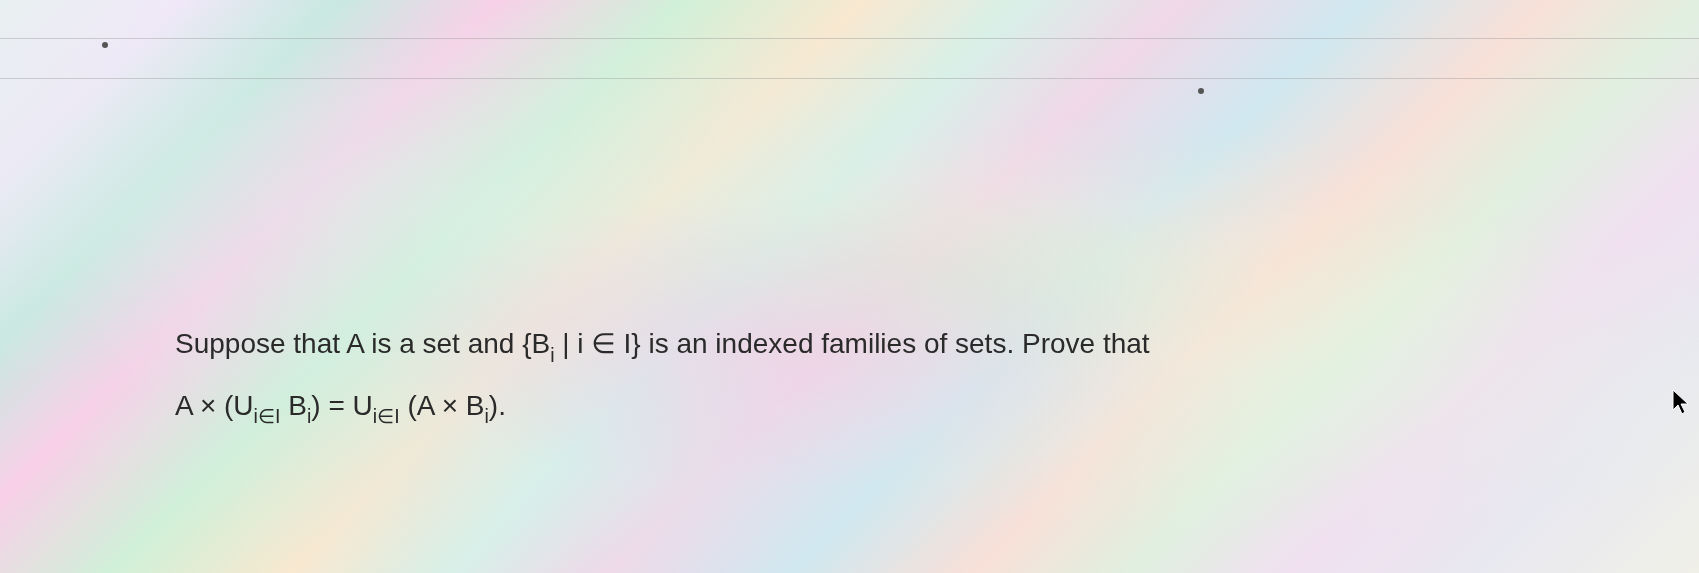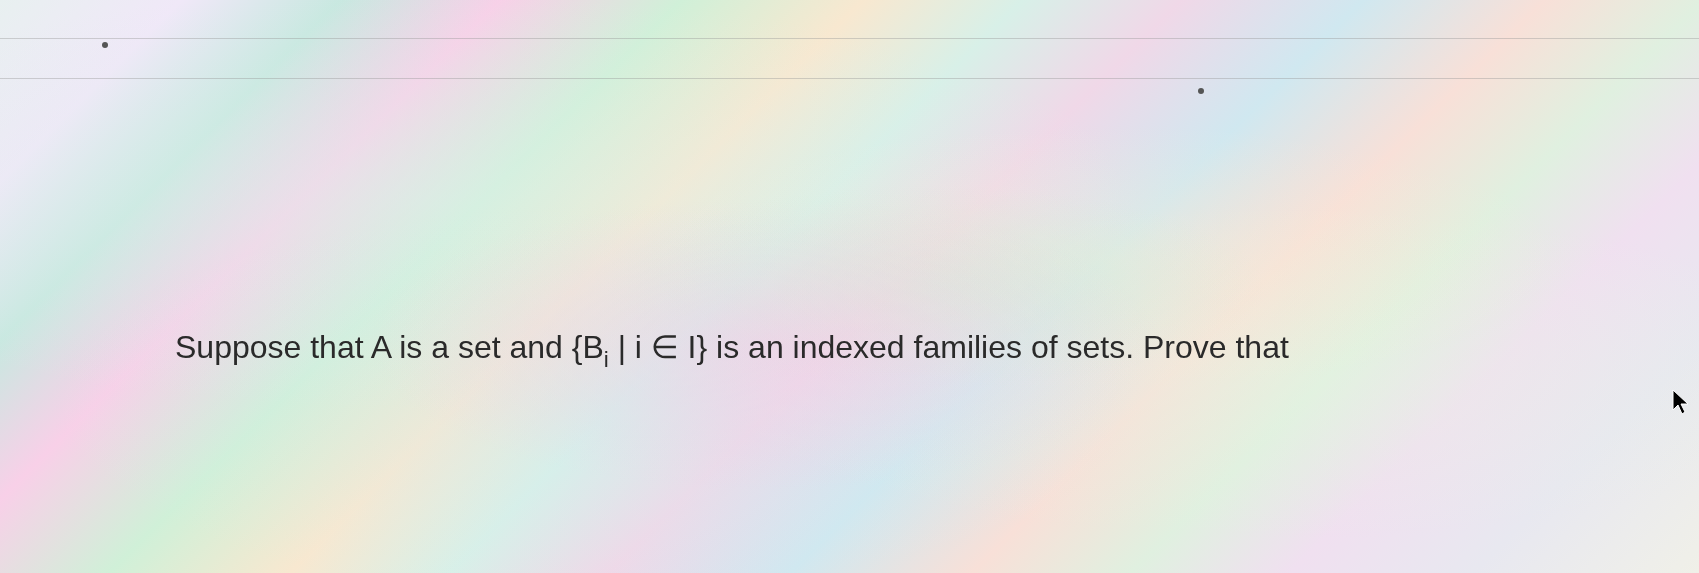--- a/index.html
+++ b/index.html
@@ -85,21 +85,21 @@
       height: 6px;
       background: #555;
       border-radius: 50%;
     }
     
     .content {
       position: absolute;
       top: 320px;
       left: 175px;
       right: 175px;
-      font-size: 32px;
+      font-size: 28px;
       color: #2a2a2a;
       line-height: 1.7;
     }
     
     .math-line {
       margin-top: 12px;
     }
     
     .sub {
       font-size: 0.7em;
@@ -123,19 +123,22 @@
 
 <div class="top-line-1"></div>
 <div class="top-line-2"></div>
 <div class="dot-1"></div>
 <div class="dot-2"></div>
 
 <div class="content">
   <div>
     <span>Suppose that A is a set and {B</span><span class="sub">i</span><span> | i ∈ I} is an indexed families of sets. Prove that</span>
   </div>
+  <div class="math-line">
+    <span>A × (U</span><span class="sub">i∈I</span><span> B</span><span class="sub">i</span><span>) = U</span><span class="sub">i∈I</span><span> (A × B</span><span class="sub">i</span><span>).</span>
+  </div>
 </div>
 
 <div class="cursor">
   <svg width="20" height="28" viewBox="0 0 20 28">
     <path d="M 2 2 L 2 22 L 7 17 L 11 26 L 14 24 L 10 16 L 17 16 Z" fill="#000" stroke="#fff" stroke-width="1"></path>
   </svg>
 </div>
 
 </body></html>

